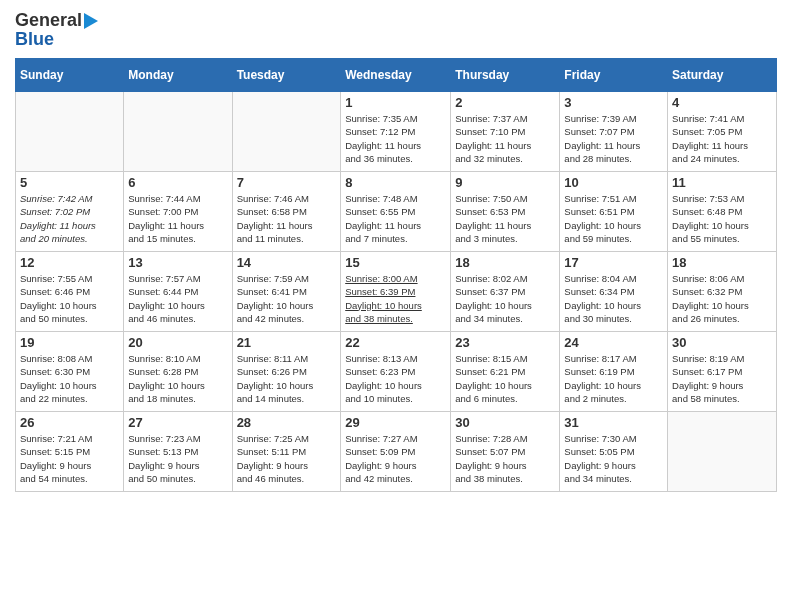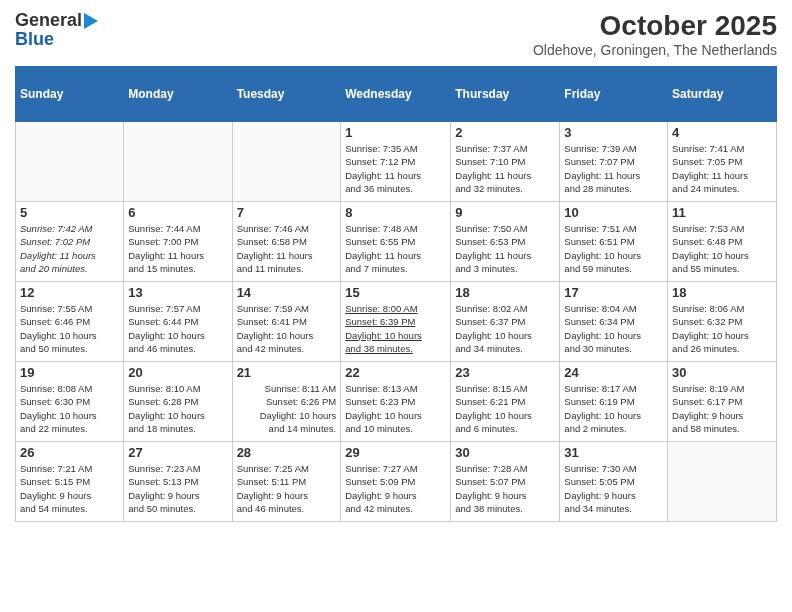--- a/index.html
+++ b/index.html
@@ -52,21 +52,21 @@
       color: #555;
     }
     .calendar {
       width: 100%;
       border-collapse: collapse;
       font-size: 10px;
     }
     .calendar thead tr th {
       background: #2b6cb0;
       color: #fff;
-      padding: 20px 4px;
+      padding: 9px 4px;
       text-align: left;
       font-size: 12px;
       border: 1px solid #2b6cb0;
     }
     .calendar tbody tr td {
       border: 1px solid #ccc;
       vertical-align: top;
       padding: 3px 4px;
       width: 113px;
       height: 80px;
@@ -92,24 +92,20 @@
 <body>
 
 <div class="page">
   <div class="header">
     <div class="logo">
       <div class="logo-row">
         <span style="font-size:18px;font-weight:bold;color:#333;">General</span>
         <span class="logo-arrow"></span>
       </div>
       <span style="font-size:18px;font-weight:bold;color:#1a5fa8;margin-top:-2px;">Blue</span>
-    </div>
-    <div class="title-block">
-      <div class="month-title">October 2025</div>
-      <div class="location">Oldehove, Groningen, The Netherlands</div>
     </div>
   </div>
 
   <table class="calendar">
     <thead>
       <tr>
         <th>Sunday</th>
         <th>Monday</th>
         <th>Tuesday</th>
         <th>Wednesday</th>
@@ -264,21 +260,21 @@
           </td>
           <td>
             <span class="day-num">20</span>
             <div class="day-info" style="white-space: pre-line;">Sunrise: 8:10 AM
 Sunset: 6:28 PM
 Daylight: 10 hours
 and 18 minutes.</div>
           </td>
           <td>
             <span class="day-num">21</span>
-            <div class="day-info" style="white-space: pre-line; text-align: right;">Sunrise: 8:11 AM
+            <div class="day-info" style="white-space: pre-line;">Sunrise: 8:11 AM
 Sunset: 6:26 PM
 Daylight: 10 hours
 and 14 minutes.</div>
           </td>
           <td>
             <span class="day-num">22</span>
             <div class="day-info" style="white-space: pre-line;">Sunrise: 8:13 AM
 Sunset: 6:23 PM
 Daylight: 10 hours
 and 10 minutes.</div>

